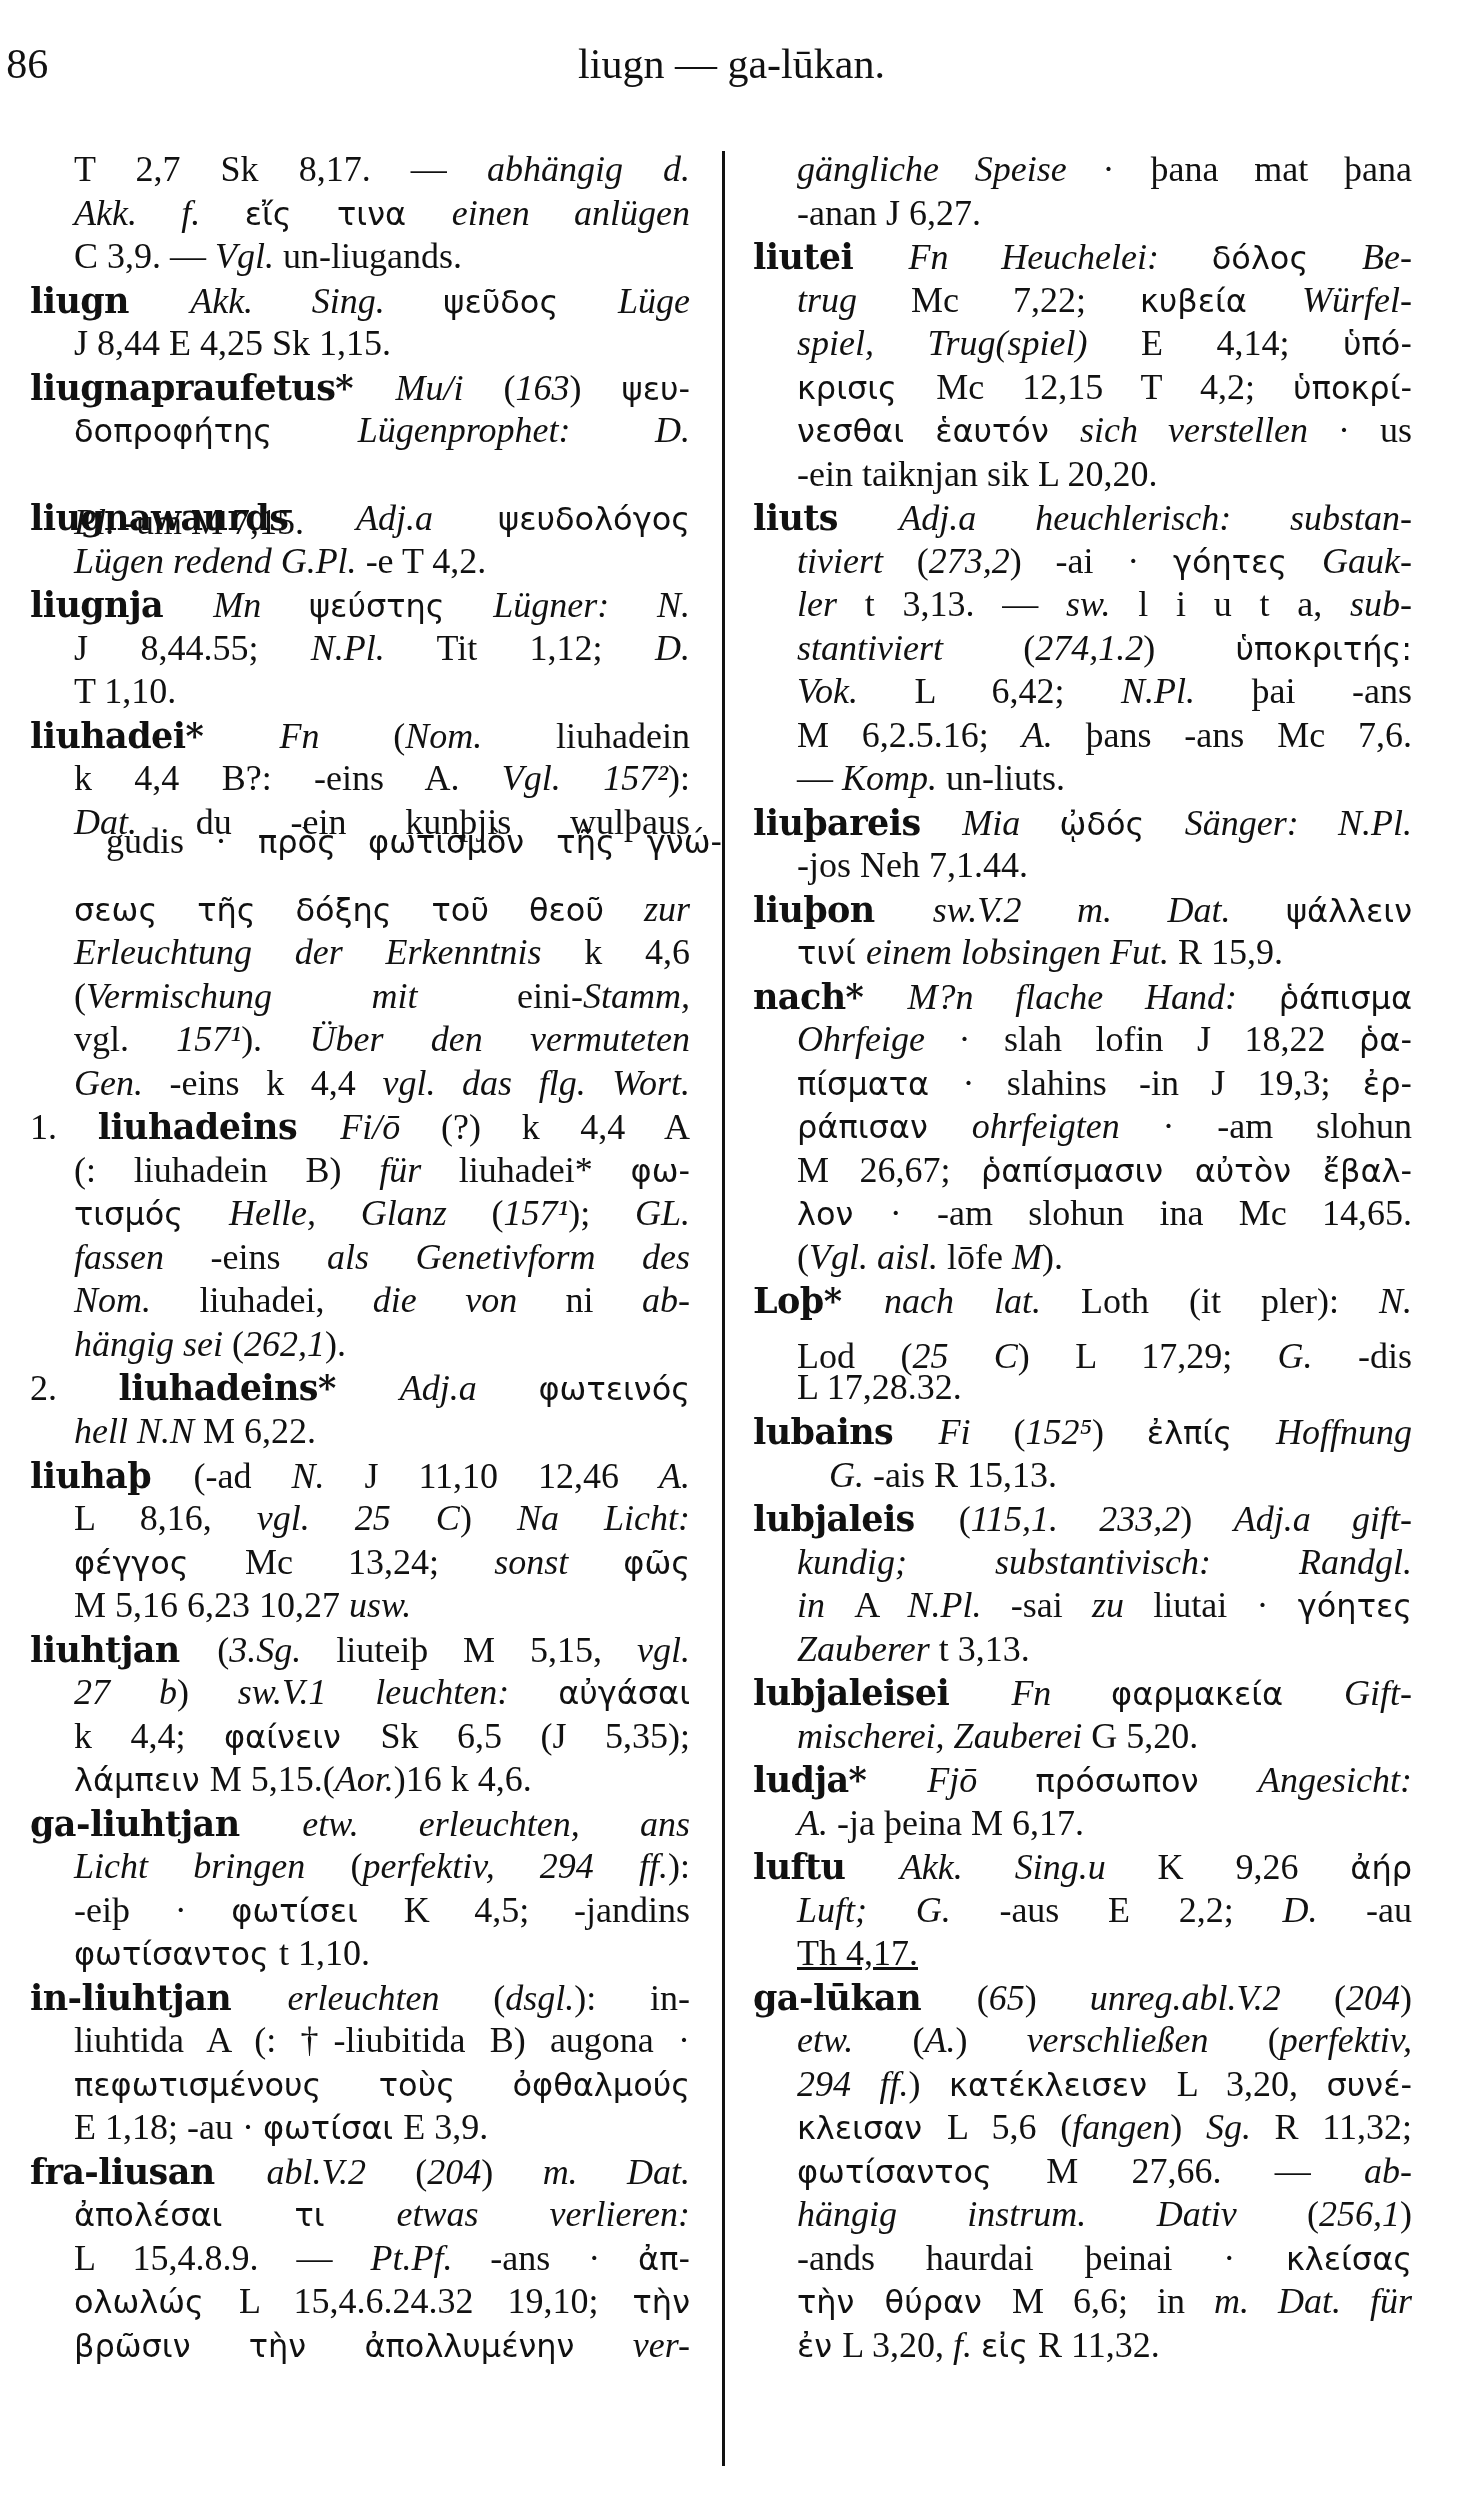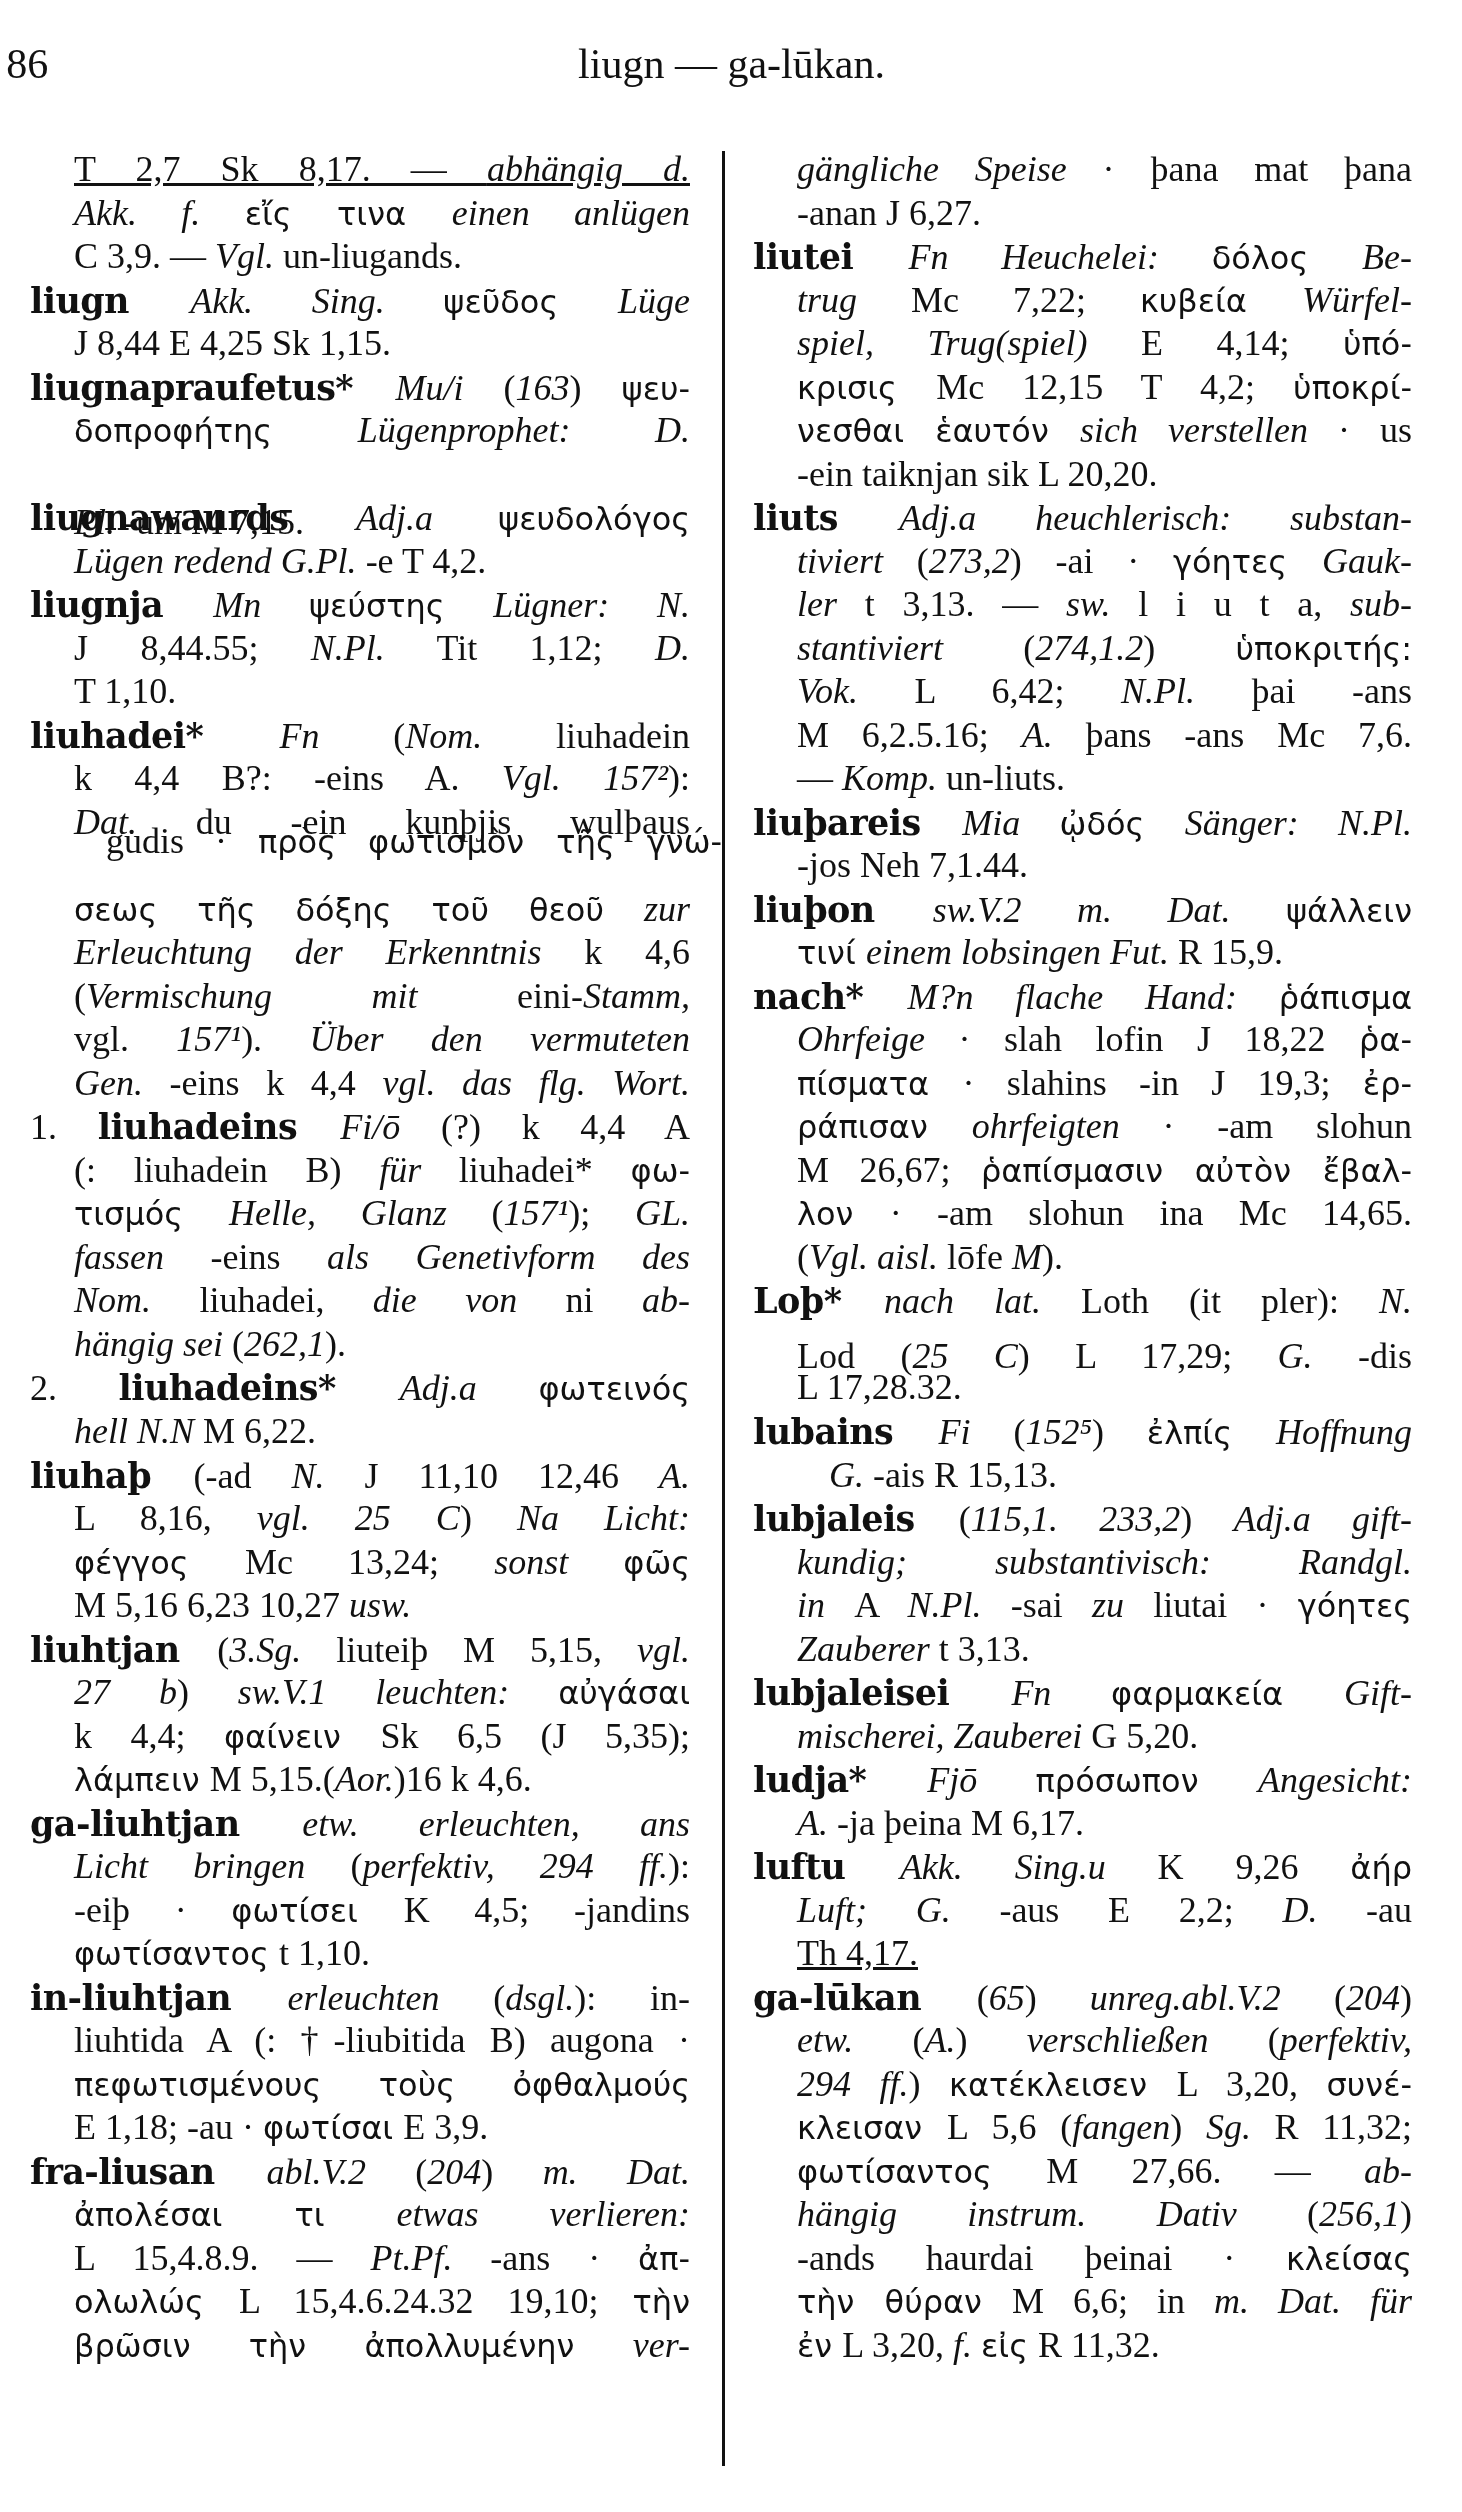--- a/index.html
+++ b/index.html
@@ -23,21 +23,21 @@
   .g { font-family: "DejaVu Sans", sans-serif; font-size: 32px; }
 </style>
 </head>
 <body>
 
 <div class="page-number">86</div>
 <div class="running-head">liugn — ga-lūkan.</div>
 <div class="rule"></div>
 
 <div class="column col-left" id="col-left">
-    <div class="line indent" style="top: 0px; text-decoration: underline;"><span>T 2,7  Sk 8,17.  —  </span><span class="i">abhängig d.</span></div>
+    <div class="line indent" style="top: 0px;"><span>T 2,7  Sk 8,17.  —  </span><span class="i">abhängig d.</span></div>
     <div class="line indent" style="top: 44px;"><span class="i">Akk. f. </span><span class="g">εἴς τινα </span><span class="i">einen anlügen</span></div>
     <div class="line indent last" style="top: 87px;"><span>C 3,9. — </span><span class="i">Vgl. </span><span>un-liugands.</span></div>
     <div class="line" style="top: 131px;"><span class="b">liugn </span><span class="i">Akk. Sing. </span><span class="g">ψεῦδος </span><span class="i">Lüge</span></div>
     <div class="line indent last" style="top: 174px;"><span>J 8,44  E 4,25  Sk 1,15.</span></div>
     <div class="line" style="top: 218px;"><span class="b">liugnapraufetus* </span><span class="i">Mu/i </span><span>(</span><span class="i">163</span><span>) </span><span class="g">ψευ-</span></div>
     <div class="line indent" style="top: 261px;"><span class="g">δοπροφήτης </span><span class="i">Lügenprophet: D.</span></div>
     <div class="line indent last" style="top: 305px; margin-top: 48px;"><span class="i">Pl. </span><span>-um  M 7,15.</span></div>
     <div class="line" style="top: 348px;"><span class="b">liugnawaurds </span><span class="i">Adj.a </span><span class="g">ψευδολόγος</span></div>
     <div class="line indent last" style="top: 392px;"><span class="i">Lügen redend G.Pl. </span><span>-e  T 4,2.</span></div>
     <div class="line" style="top: 435px;"><span class="b">liugnja </span><span class="i">Mn </span><span class="g">ψεύστης </span><span class="i">Lügner: N.</span></div>

